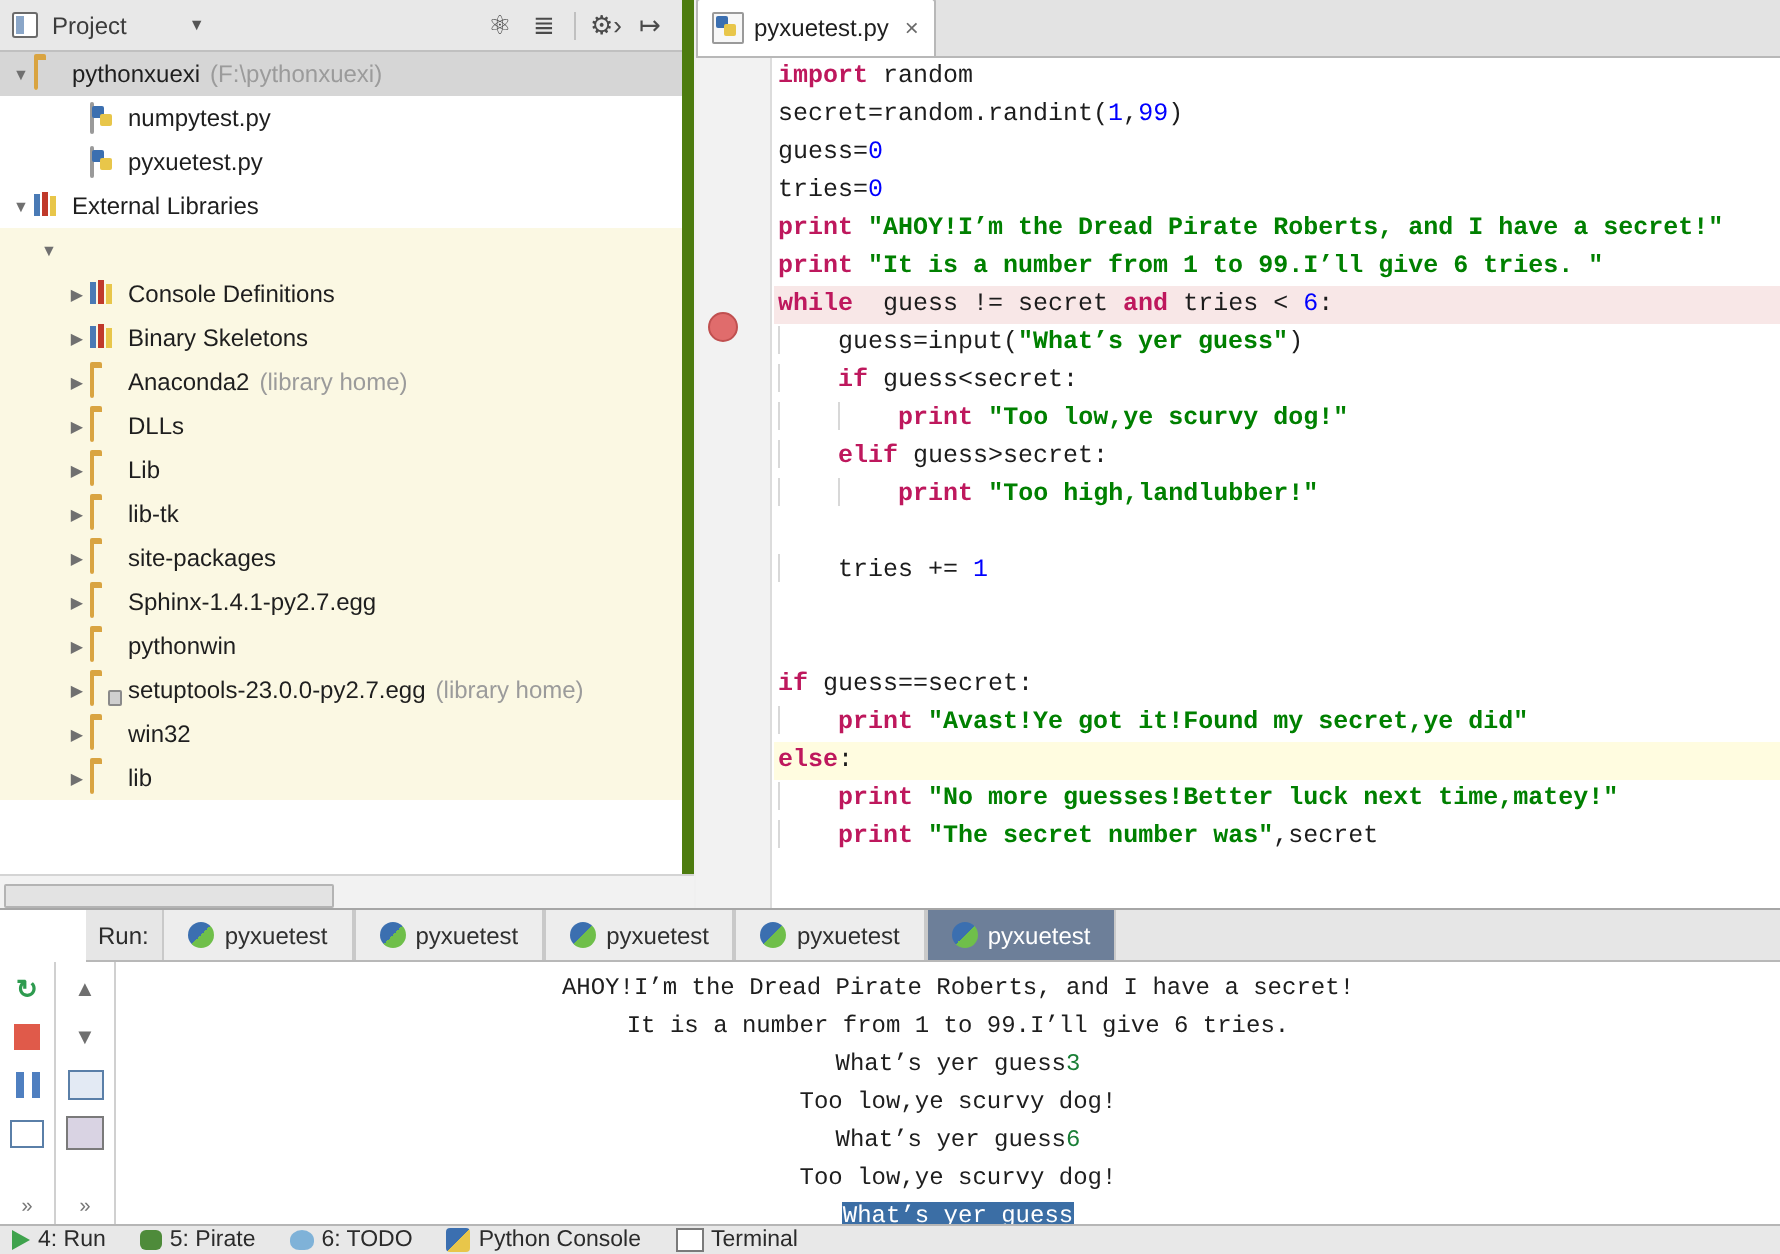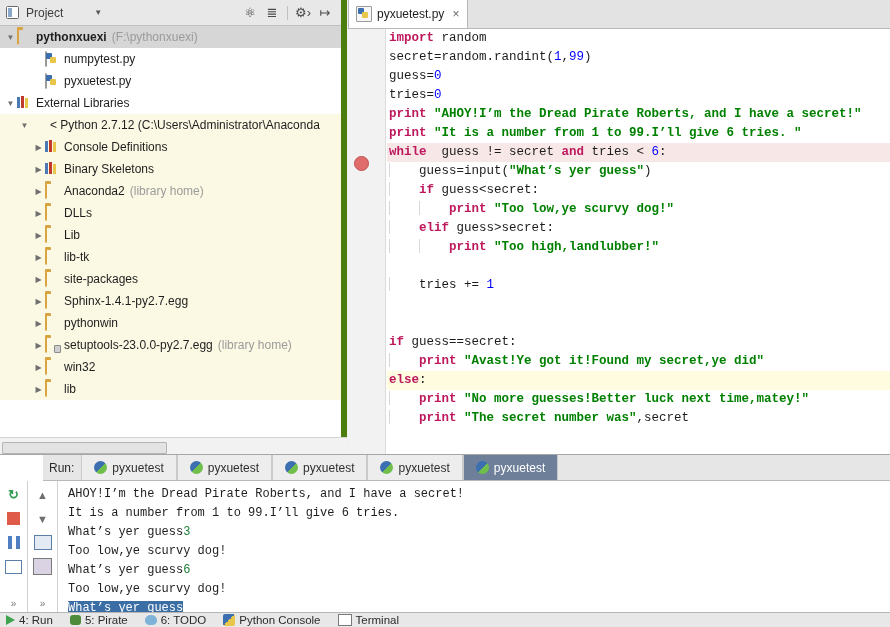--- a/index.html
+++ b/index.html
@@ -25,21 +25,21 @@
   .tool-sep{width:1px;height:14px;background:#c0c0c0;margin:0 3px;}
 
   .pp-tree{position:absolute;left:0;top:26px;right:0;bottom:24px;overflow:hidden;background:#fff;}
   .trow{height:22px;display:flex;align-items:center;white-space:nowrap;font-size:12px;color:#1e1e1e;
     box-sizing:border-box;padding-right:4px;}
   .trow.sel{background:#d6d6d6;}
   .trow.cream{background:#fbf8e3;}
   .tw{display:inline-block;width:13px;text-align:center;flex:0 0 auto;color:#707070;font-size:8px;}
   .tw.empty{color:transparent;}
   .tlabel{margin-left:4px;}
-  .tlabel.bold{font-weight:bold;}
+  .tlabel.bold{font-weight:normal;}
   .tsub{color:#9b9b9b;margin-left:5px;}
 
   
   .ic{flex:0 0 auto;width:15px;height:14px;position:relative;display:inline-block;}
   .ic-folder{width:14px;height:11px;background:#fff;border:1.4px solid #d9a441;border-radius:1px;}
   .ic-folder:before{content:"";position:absolute;left:0;top:-3px;width:6px;height:3px;
     background:#d9a441;border-radius:1px 1px 0 0;}
   .ic-py{width:14px;height:14px;border:1px solid #9a9a9a;background:#f7f7f7;border-radius:1px;}
   .ic-py:before{content:"";position:absolute;left:1px;top:1px;width:6px;height:6px;background:#3b6fb0;border-radius:1px;}
   .ic-py:after{content:"";position:absolute;left:5px;top:5px;width:6px;height:6px;background:#e8c64a;border-radius:1px;}
@@ -110,21 +110,21 @@
   .sq-pause:before{left:0;}.sq-pause:after{right:0;}
   .sq-print{width:15px;height:12px;border:1.5px solid #5a7fa8;background:#fff;}
   .sq-soft{width:17px;height:15px;border:1px solid #7a7a7a;background:#d9d3e3;}
   .sq-wrap{width:16px;height:13px;border:1px solid #5a7fa8;background:#e3eaf4;}
   .arrow-up:before{content:"\25B2";font-size:11px;color:#6f6f6f;}
   .arrow-dn:before{content:"\25BC";font-size:11px;color:#6f6f6f;}
   .chev{font-size:10px;color:#777;margin-top:auto;margin-bottom:3px;}
 
   .console{flex:1;padding:4px 0 0 10px;overflow:hidden;background:#fff;
     font-family:"Liberation Mono","DejaVu Sans Mono",monospace;font-size:12px;color:#1e1e1e;}
-  .coline{height:19px;line-height:19px;white-space:pre;}
+  .coline{height:19px;line-height:19px;white-space:pre;text-align:center;}
   .co-in{color:#1a7f37;}
   .co-sel{background:#3b6ea5;color:#ffffff;}
 
   
   .statusbar{position:absolute;left:0;bottom:0;width:890px;height:15px;background:#e8e8e8;
     border-top:1px solid #b6b6b6;display:flex;align-items:center;gap:0;box-sizing:border-box;
     overflow:hidden;}
   .sb-item{display:flex;align-items:center;gap:4px;padding:0 11px 0 6px;font-size:11.5px;color:#2b2b2b;}
   .sb-ico{width:12px;height:12px;flex:0 0 auto;}
   .sb-run{width:0;height:0;border-left:9px solid #3fa34d;border-top:5px solid transparent;
@@ -190,21 +190,20 @@
               <i></i>
               <i></i>
             </span>
           </span>
           <span class="tlabel">External Libraries</span>
         </div>
         <div class="trow cream">
           <span style="display:inline-block;width:18px"></span>
           <span class="tw">▼</span>
           <span class="ic"><span class="ic-pysdk"></span></span>
-          <span class="tlabel">&lt; Python 2.7.12 (C:\Users\Administrator\Anaconda</span>
         </div>
         <div class="trow cream">
           <span style="display:inline-block;width:32px"></span>
           <span class="tw">▶</span>
           <span class="ic">
             <span class="ic-books">
               <i></i>
               <i></i>
               <i></i>
             </span>

